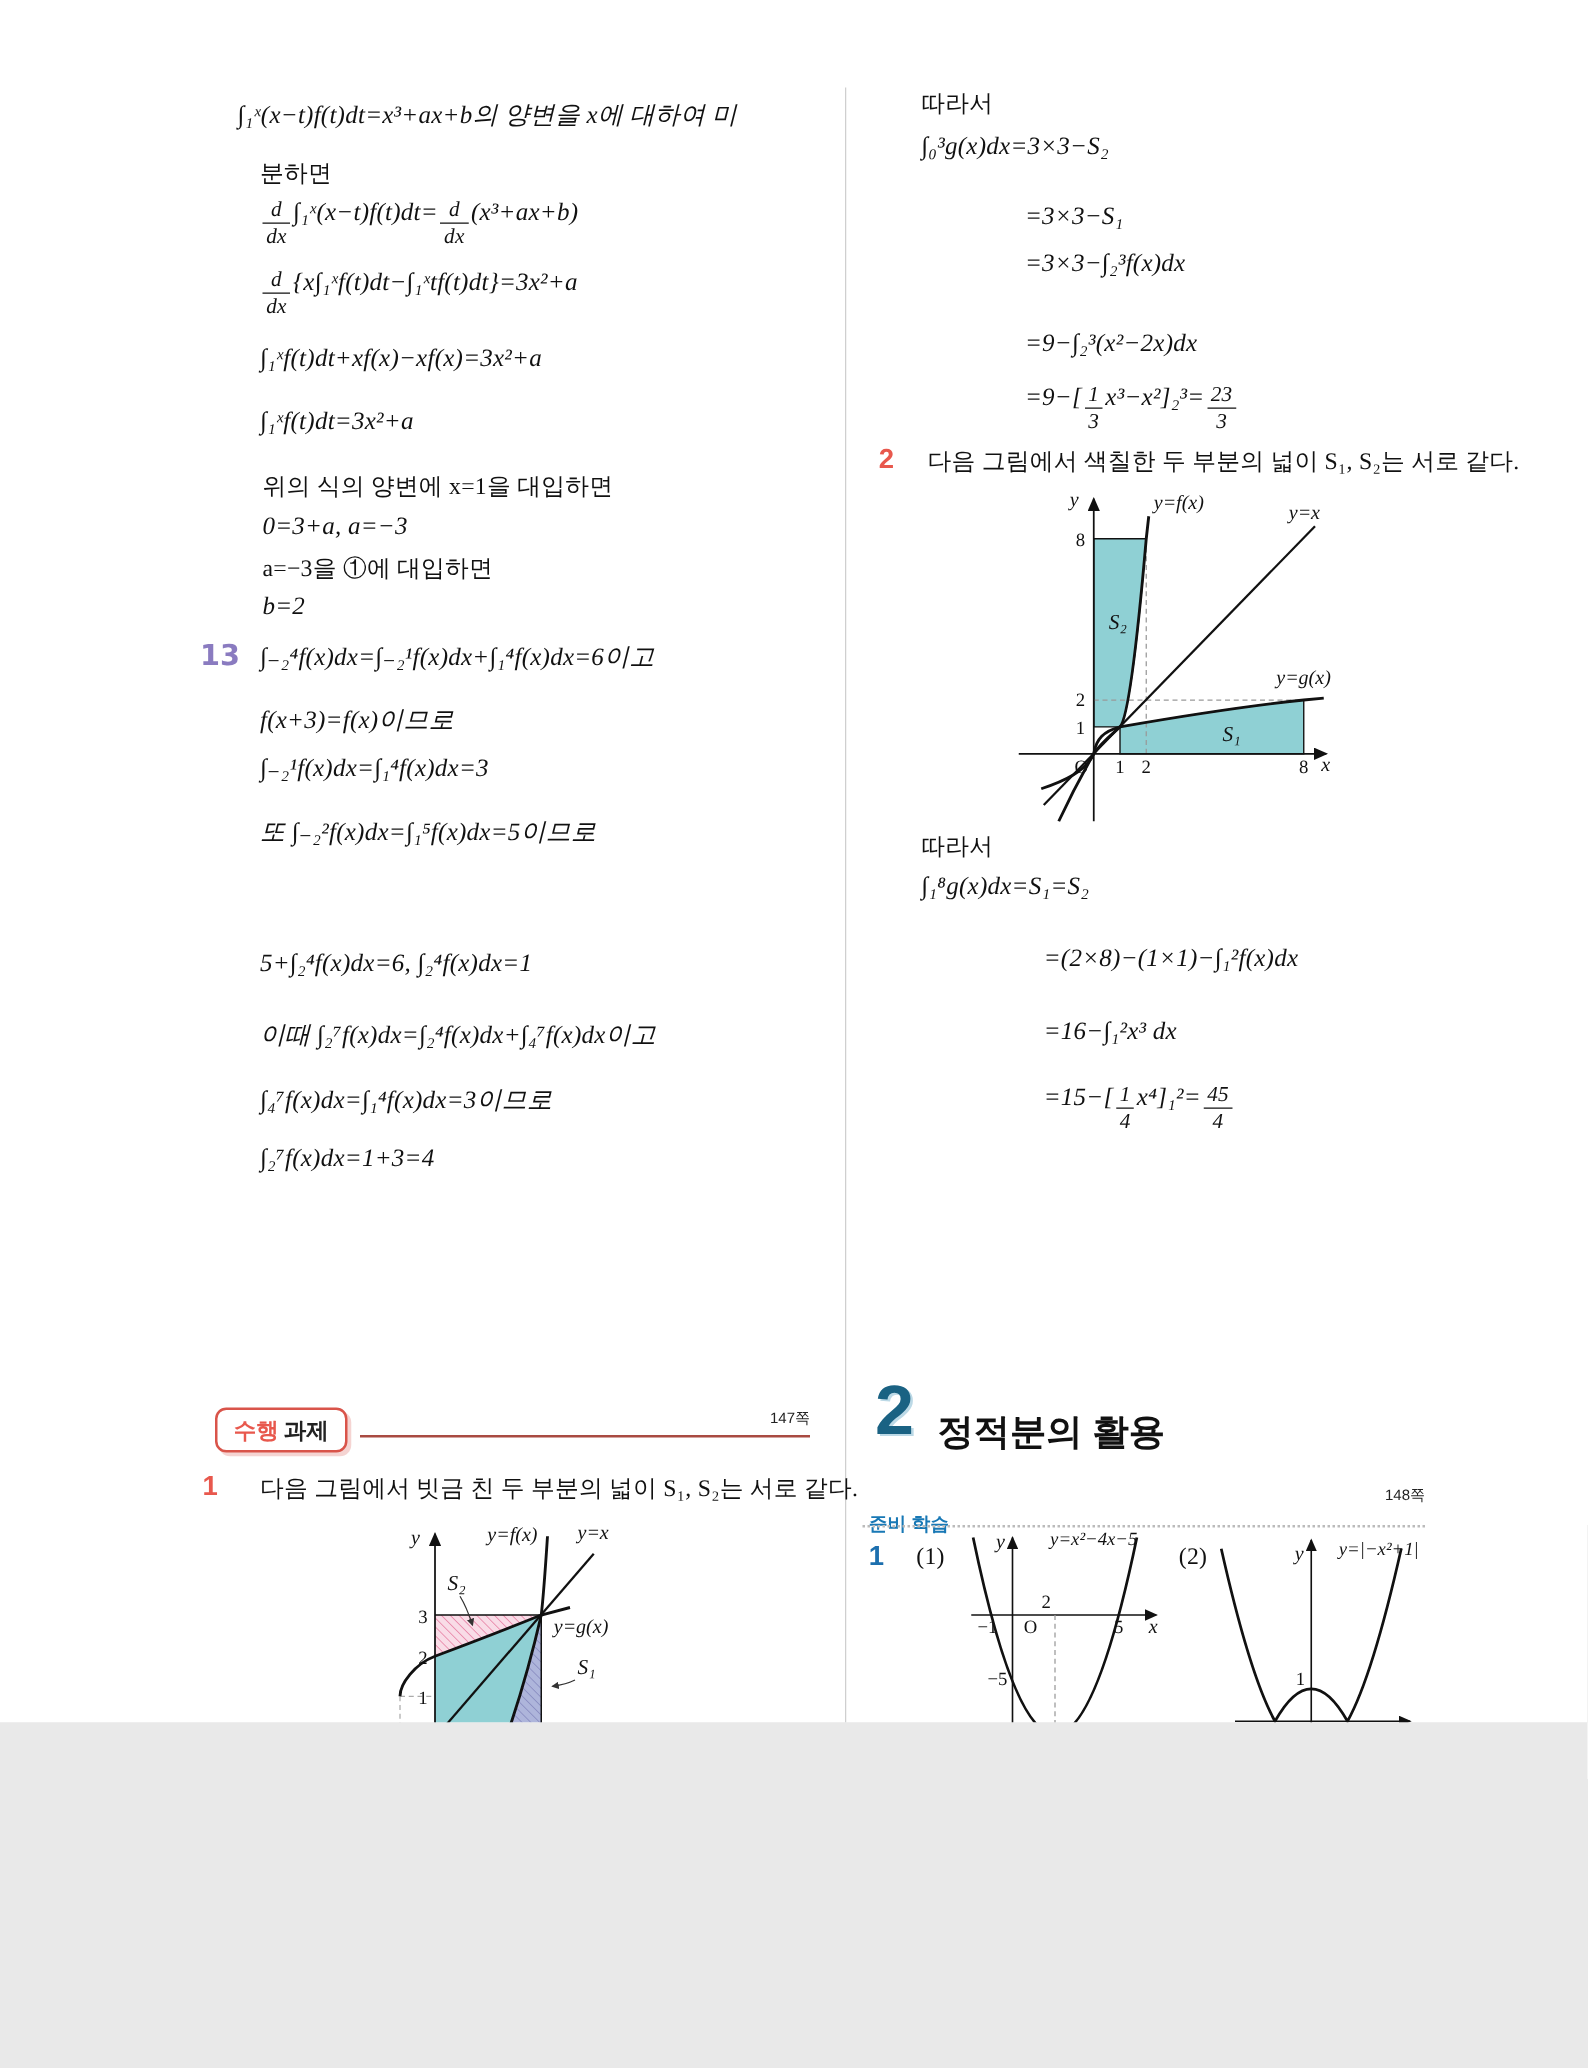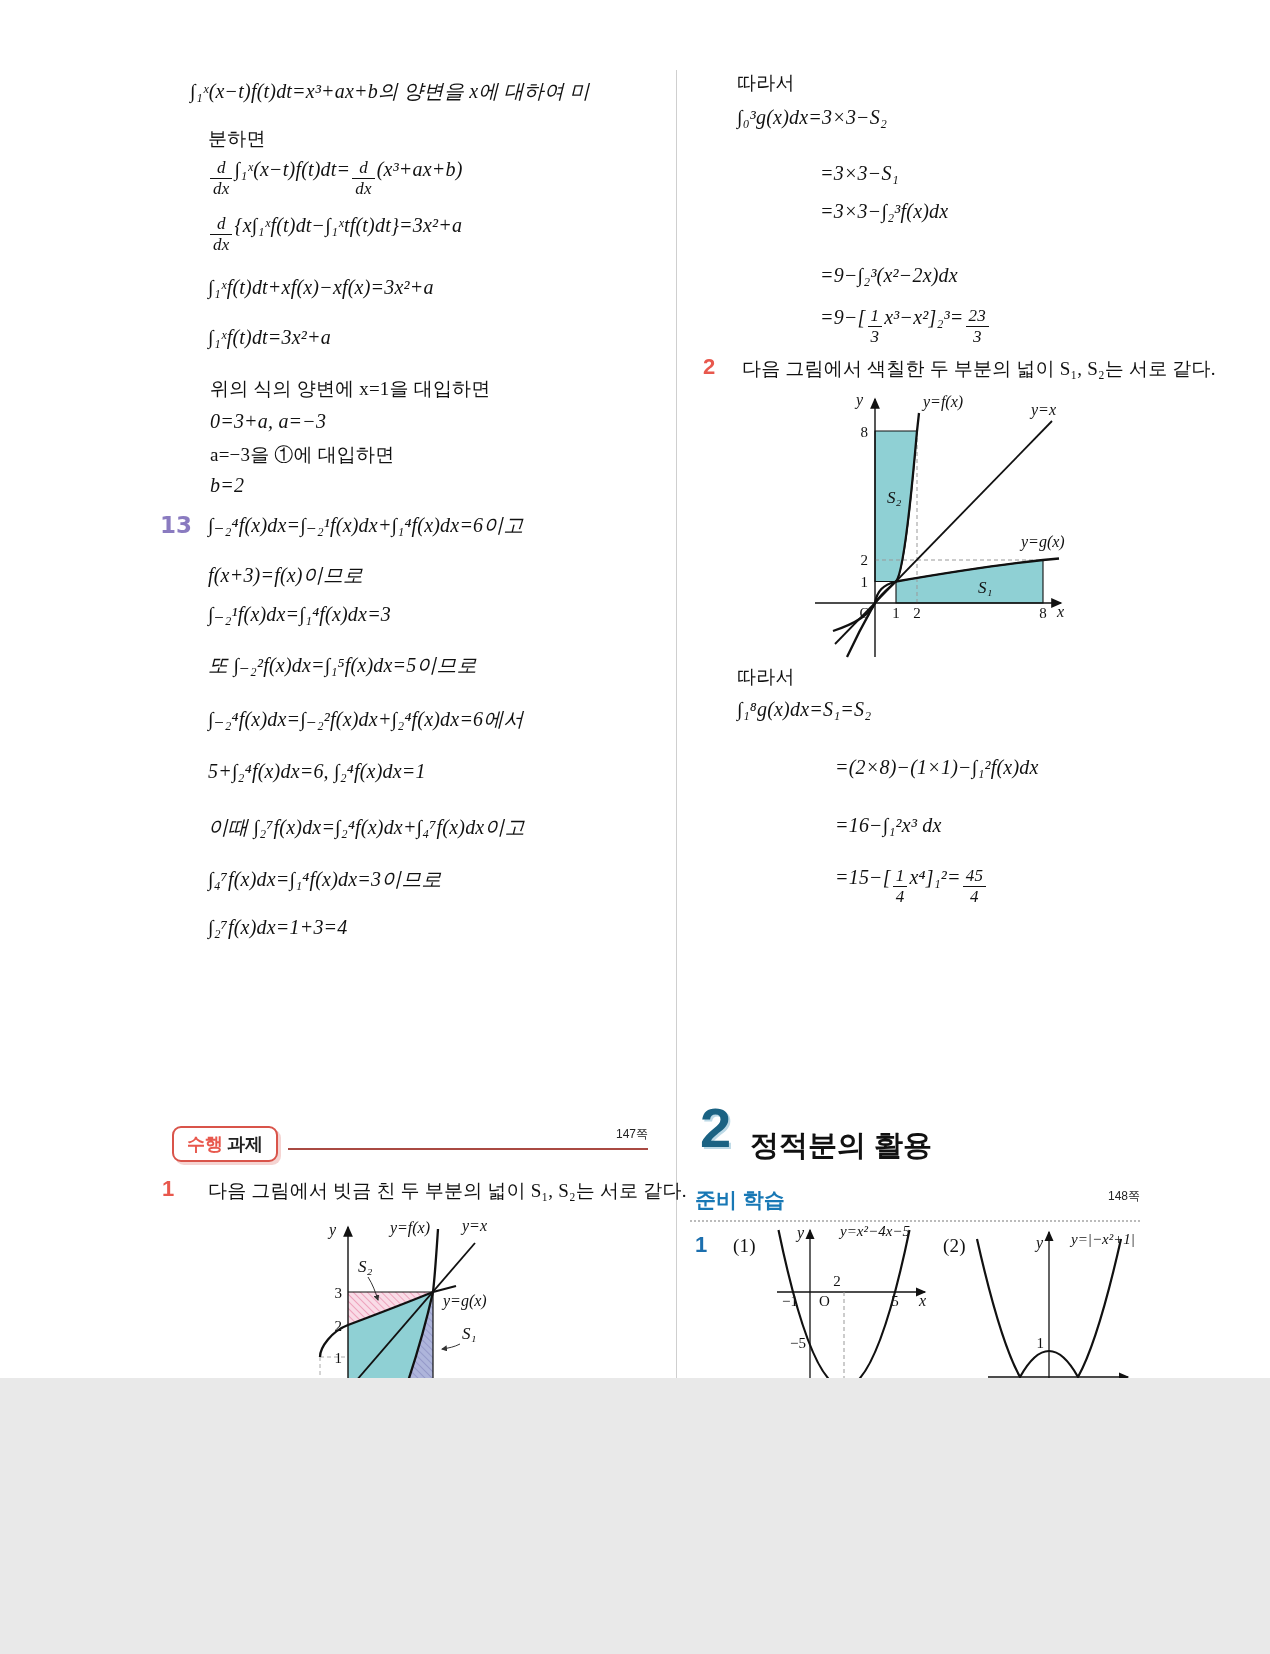--- a/index.html
+++ b/index.html
@@ -17,21 +17,21 @@
   .divider{position:absolute;left:676px;top:70px;width:1px;height:1360px;background:#cfcfcf;}
   .badge{position:absolute;left:172px;top:1126px;border:2px solid #d9544a;border-radius:9px;
          padding:4px 13px;background:#fff;box-shadow:3px 3px 0 rgba(217,84,74,.25);
          font-family:"Liberation Sans",sans-serif;font-size:18px;font-weight:bold;}
   .badge .r{color:#e8584d;} .badge .b{color:#222;margin-left:4px;}
   .badge-line{position:absolute;left:288px;top:1148px;width:360px;height:2px;background:#a94a42;}
   .pageref{font-family:"Liberation Sans",sans-serif;font-size:12px;color:#222;}
   .big2{font-family:"Liberation Sans",sans-serif;font-weight:bold;font-size:56px;color:#1a6283;
         text-shadow:2px 2px 0 #bcd9e6;line-height:1;}
   .sec-title{font-family:"Liberation Sans",sans-serif;font-weight:bold;font-size:29px;color:#111;}
-  .prep-title{font-family:"Liberation Sans",sans-serif;font-weight:bold;font-size:21px;color:#1878b5;}
+  .prep-title{font-family:"Liberation Sans",sans-serif;font-weight:bold;font-size:15px;color:#1878b5;margin-top:24px;}
   .dotline{position:absolute;left:690px;top:1220px;width:450px;border-top:2px dotted #bbbbbb;}
   .foot-num{font-family:"Liberation Sans",sans-serif;font-weight:bold;font-size:26px;color:#333;text-decoration:underline;}
   .foot-bar{position:absolute;left:236px;top:1494px;width:4px;height:20px;background:#5bb8e8;}
   .foot-lbl{font-family:"Liberation Sans",sans-serif;font-size:15px;color:#555;margin-left:20px;}
   svg{overflow:visible;}
   svg text{font-family:"Liberation Serif","DejaVu Serif",serif;font-size:15px;fill:#111;font-style:normal;}
   svg text.lbl{font-size:16px;font-style:italic;}
   svg text.slbl{font-size:17px;font-style:italic;}
   svg text.ttl{font-size:15px;font-style:italic;}
 </style>
@@ -58,21 +58,20 @@
   <div class="abs eq kr" style="left:210px;top:376px">위의 식의 양변에 x=1을 대입하면</div>
   <div class="abs eq" style="left:210px;top:410px">0=3+a, a=−3</div>
   <div class="abs eq kr" style="left:210px;top:442px">a=−3을 ①에 대입하면</div>
   <div class="abs eq" style="left:210px;top:474px">b=2</div>
 
   <div class="abs p13num" style="left:160px;top:512px">13</div>
   <div class="abs eq" style="left:208px;top:512px">∫₋₂⁴f(x)dx=∫₋₂¹f(x)dx+∫₁⁴f(x)dx=6이고</div>
   <div class="abs eq" style="left:208px;top:562px">f(x+3)=f(x)이므로</div>
   <div class="abs eq" style="left:208px;top:602px">∫₋₂¹f(x)dx=∫₁⁴f(x)dx=3</div>
   <div class="abs eq" style="left:208px;top:652px">또 ∫₋₂²f(x)dx=∫₁⁵f(x)dx=5이므로</div>
-  <div class="abs eq" style="left:208px;top:706px">∫₋₂⁴f(x)dx=∫₋₂²f(x)dx+∫₂⁴f(x)dx=6에서</div>
   <div class="abs eq" style="left:208px;top:760px">5+∫₂⁴f(x)dx=6, ∫₂⁴f(x)dx=1</div>
   <div class="abs eq" style="left:208px;top:814px">이때 ∫₂⁷f(x)dx=∫₂⁴f(x)dx+∫₄⁷f(x)dx이고</div>
   <div class="abs eq" style="left:208px;top:866px">∫₄⁷f(x)dx=∫₁⁴f(x)dx=3이므로</div>
   <div class="abs eq" style="left:208px;top:916px">∫₂⁷f(x)dx=1+3=4</div>
 
   <div class="badge">
     <span class="r">수행</span><span class="b">과제</span>
   </div>
   <div class="badge-line"></div>
   <div class="abs pageref" style="left:560px;top:1126px;width:88px;text-align:right">147쪽</div>

